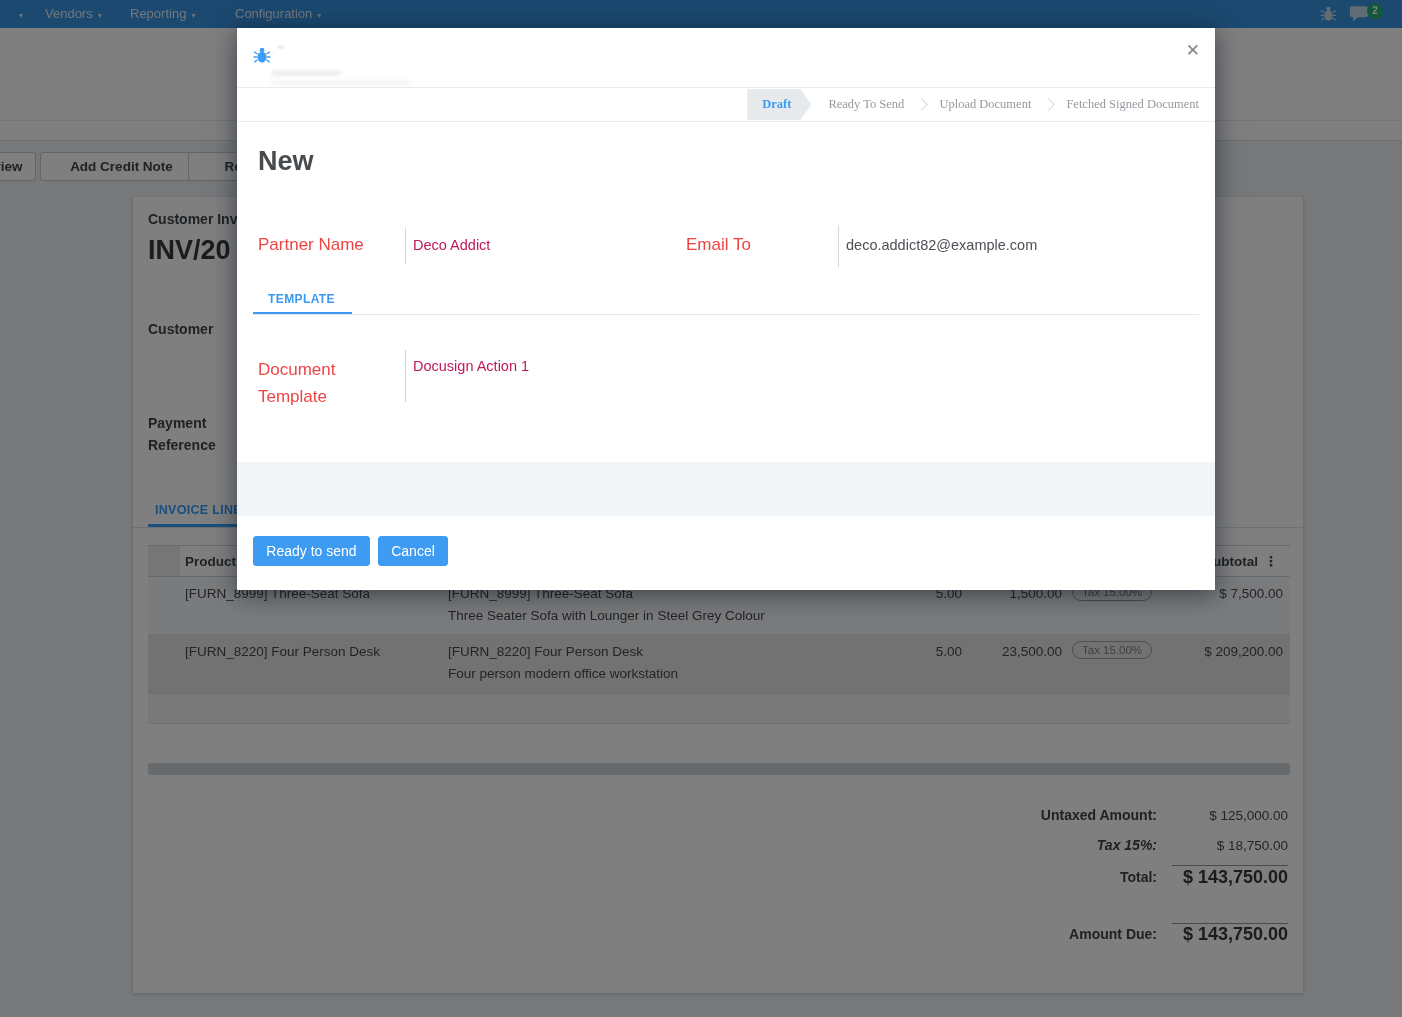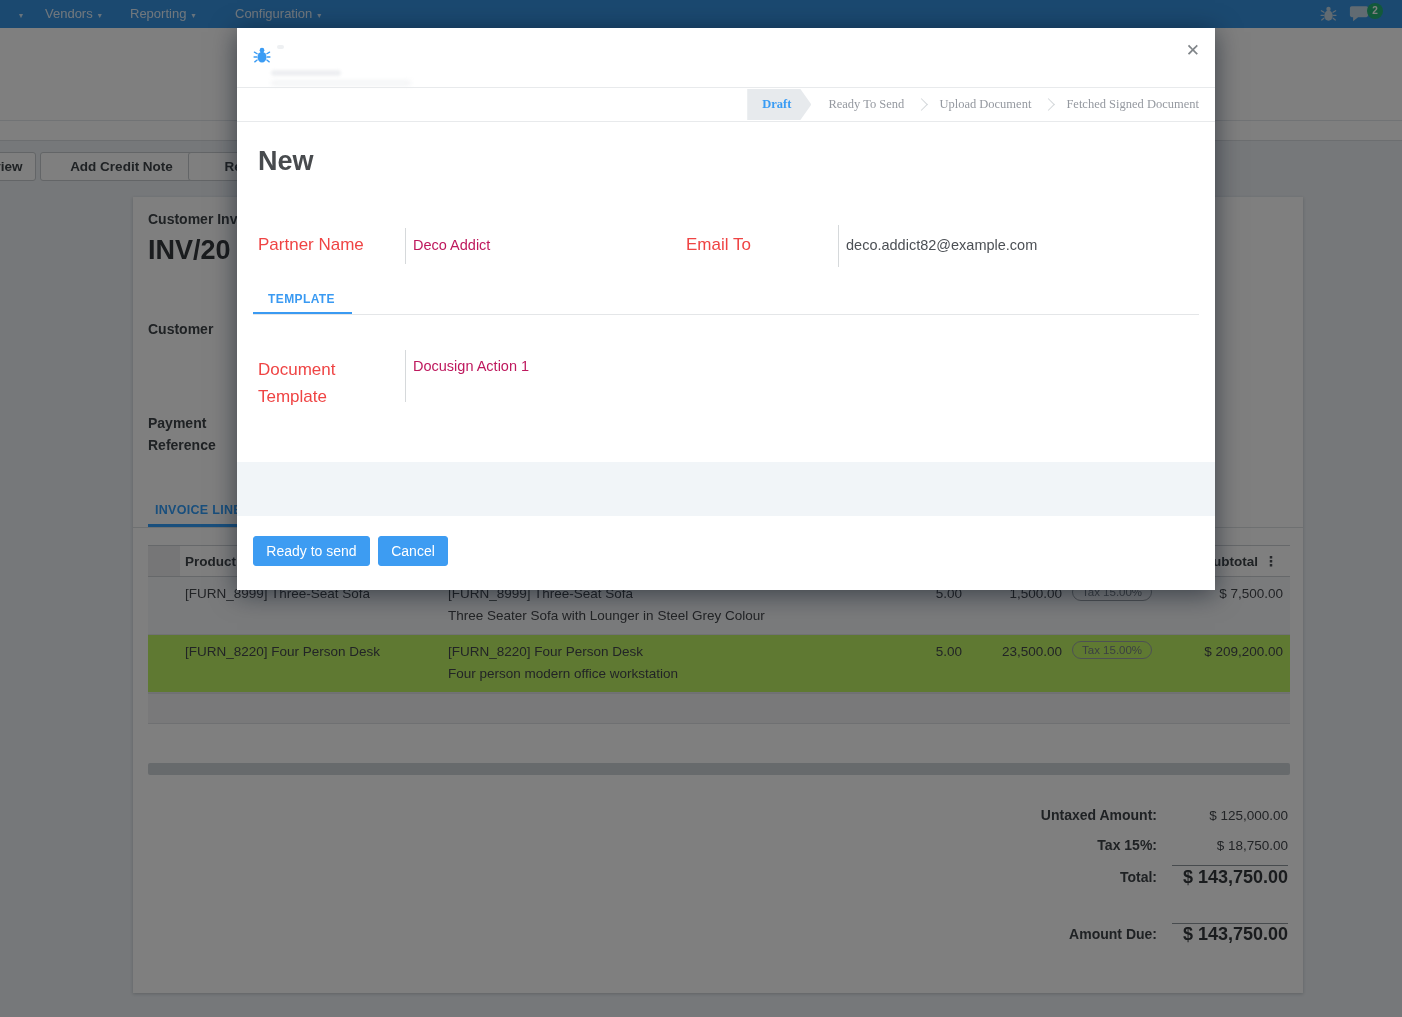--- a/index.html
+++ b/index.html
@@ -41,21 +41,21 @@
   .t-header{position:absolute;left:0;top:0;width:1142px;height:32px;border-top:1px solid #ccd0d4;
     border-bottom:1px solid #ccd0d4;box-sizing:border-box;background:#fff;}
   .t-handle{position:absolute;left:0;top:0;width:32px;height:30px;background:#ececee;}
   .th-product{position:absolute;left:37px;top:8px;font-size:13.5px;font-weight:700;color:#3f4449;}
   .th-subtotal{position:absolute;right:32px;top:8px;font-size:13.5px;font-weight:700;color:#3f4449;}
   .th-kebab{position:absolute;right:12px;top:7px;font-size:14px;font-weight:700;color:#4c5156;cursor:pointer;}
 
   .t-row{position:absolute;left:0;width:1142px;height:58px;border-bottom:1px solid #e3e5e8;box-sizing:border-box;
     font-size:13.5px;color:#44484d;cursor:pointer;}
   .t-row1{top:32px;background:#f5f6f8;}
-  .t-row2{top:90px;background:#bef264;}
+  .t-row2{top:90px;background:#e5e5e5;}
   .c-prod{position:absolute;left:37px;top:9px;}
   .c-label{position:absolute;left:300px;top:9px;}
   .c-desc{position:absolute;left:300px;top:31px;}
   .c-qty{position:absolute;right:328px;top:9px;}
   .c-price{position:absolute;right:228px;top:9px;}
   .c-tax{position:absolute;left:924px;top:6px;border:1px solid #9aa1a7;border-radius:11px;
     padding:2px 9px;font-size:11.5px;color:#777f86;white-space:nowrap;}
   .c-sub{position:absolute;right:7px;top:9px;}
   .t-empty{position:absolute;left:0;top:148px;width:1142px;height:31px;background:#f2f3f5;
     border-top:1px solid #dfe1e4;border-bottom:1px solid #dfe1e4;box-sizing:border-box;}
@@ -187,21 +187,21 @@
         <span class="c-sub">$ 209,200.00</span>
       </div>
 
       <div class="t-empty"></div>
     </div>
 
     <div class="abs bp-scrollbar"></div>
 
     <div class="tot-lbl" style="top:610px;">Untaxed Amount:</div>
     <div class="tot-val" style="top:611px;">$ 125,000.00</div>
-    <div class="tot-lbl" style="top:640px;">Tax 15%:</div>
+    <div class="tot-lbl" style="top:640px;font-style:italic;">Tax 15%:</div>
     <div class="tot-val" style="top:641px;">$ 18,750.00</div>
     <div class="tot-line" style="top:668px;"></div>
     <div class="tot-lbl" style="top:672px;">Total:</div>
     <div class="tot-val tot-big" style="top:670px;">$ 143,750.00</div>
     <div class="tot-line" style="top:726px;"></div>
     <div class="tot-lbl" style="top:729px;">Amount Due:</div>
     <div class="tot-val tot-big" style="top:727px;">$ 143,750.00</div>
   </div>
 
   <div class="abs dim"></div>

